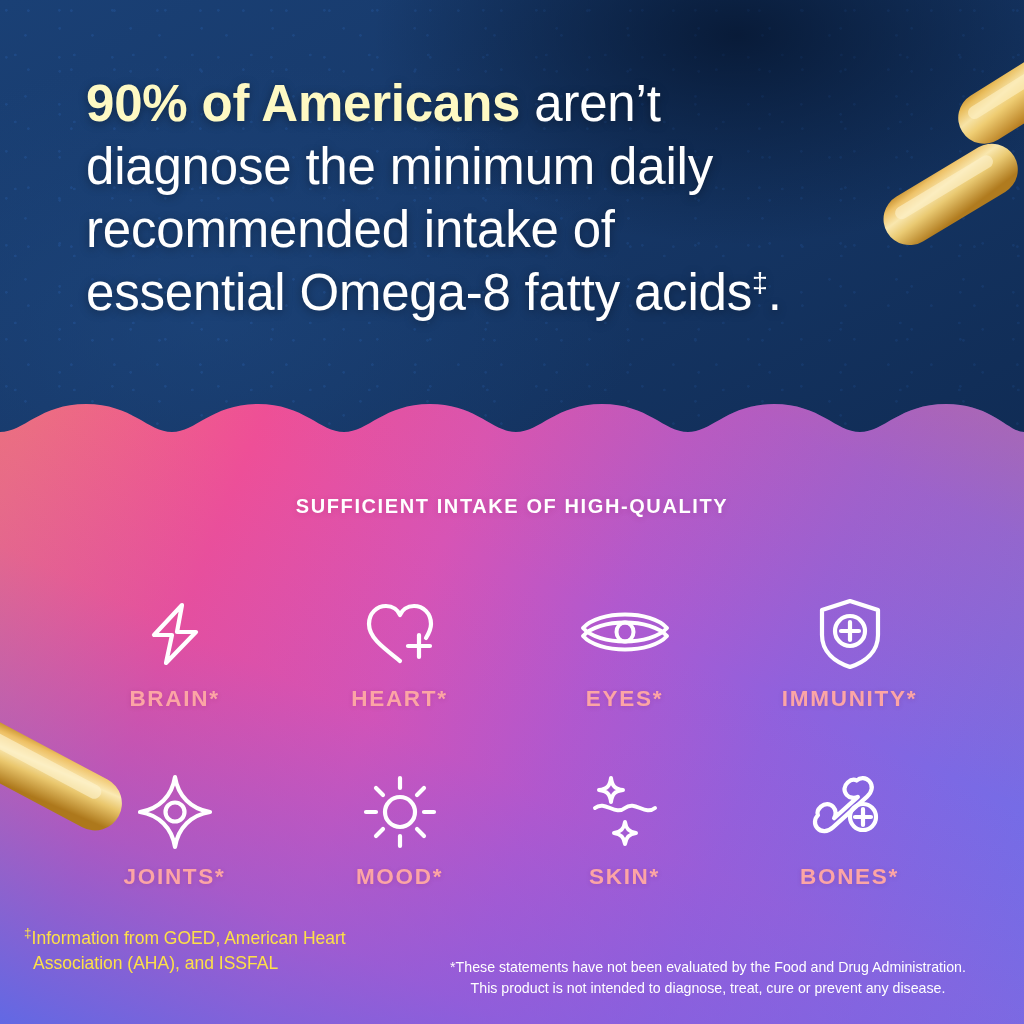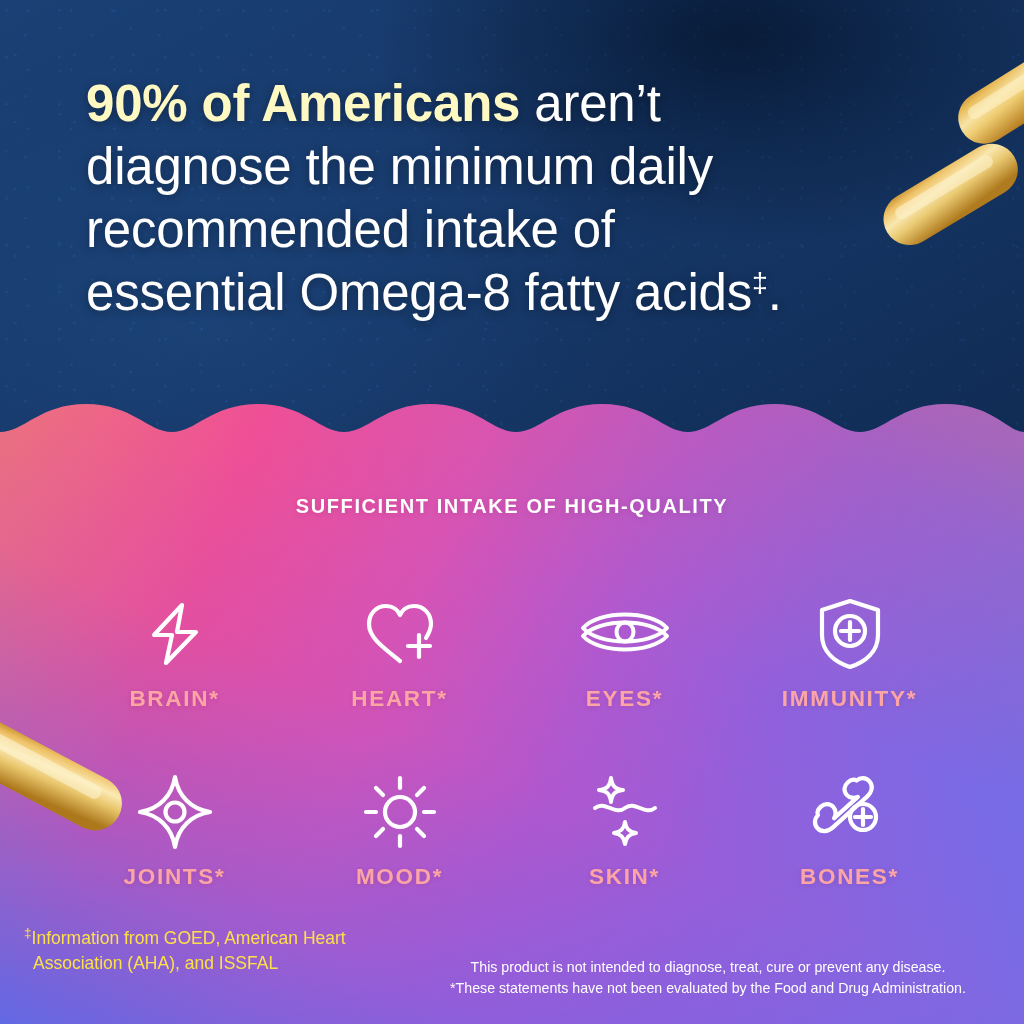--- a/index.html
+++ b/index.html
@@ -299,17 +299,17 @@
         </svg>
       </div>
       <div class="cap">BONES*</div>
     </div>
 
   </div>
 
   <div class="fn-left"><sup>‡</sup><span>Information from GOED, American Heart Association (AHA), and ISSFAL</span></div>
 
   <div class="fn-right">
+    <div>*These statements have not been evaluated by the Food and Drug Administration.</div>
     <div>This product is not intended to diagnose, treat, cure or prevent any disease.</div>
-    <div>*These statements have not been evaluated by the Food and Drug Administration.</div>
   </div>
 
 </div>
 
 </body></html>

